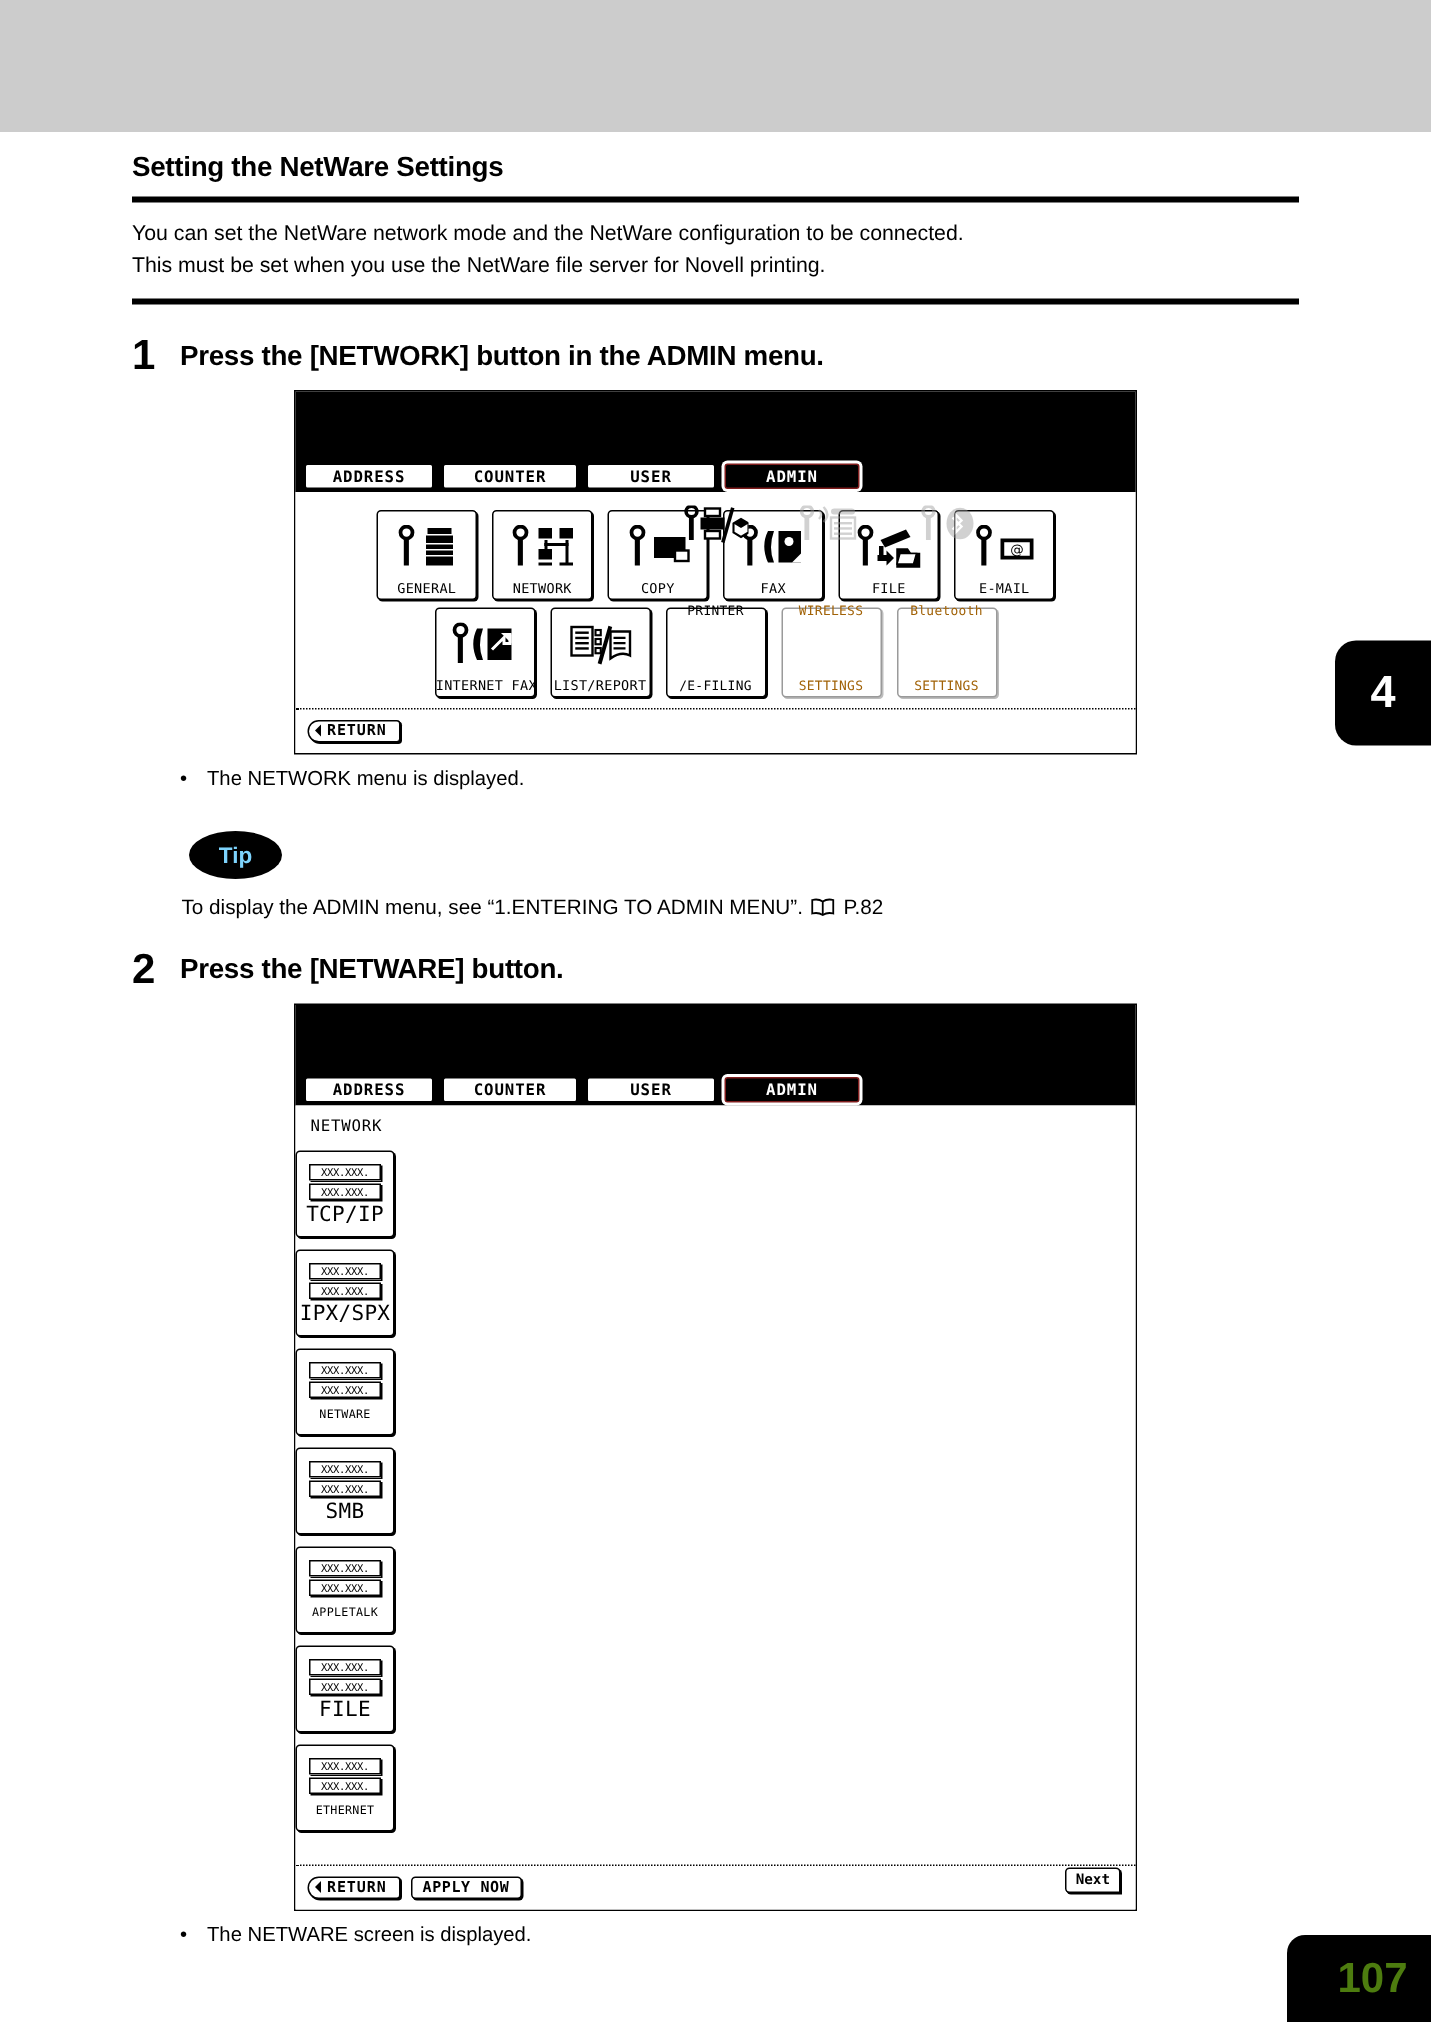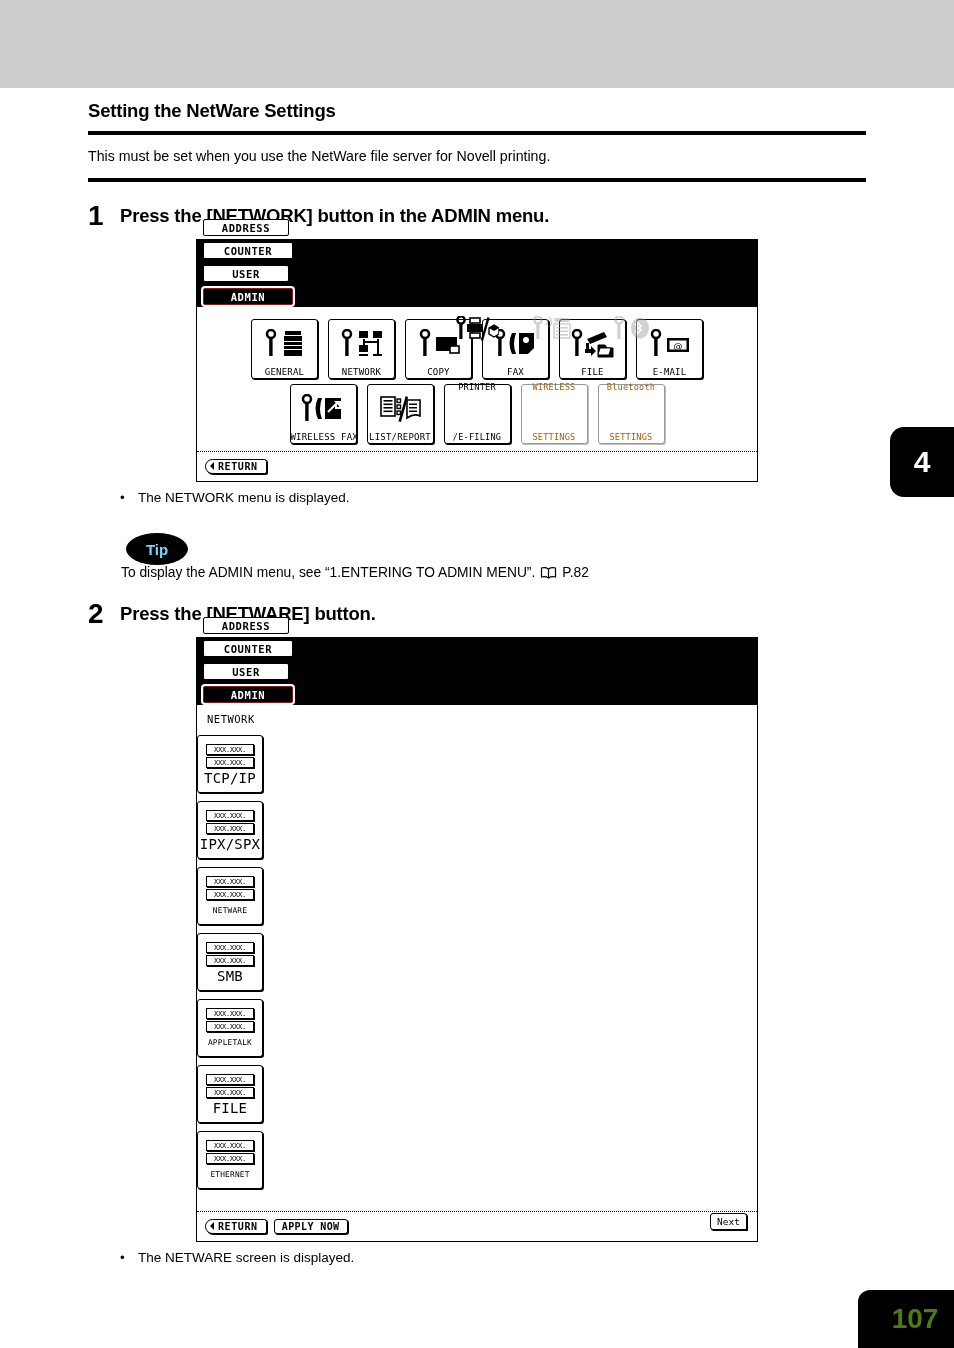--- a/index.html
+++ b/index.html
@@ -114,20 +114,21 @@
     border-radius: 50%;
     color: #7dd3fc;
     font-size: 15px;
     font-weight: bold;
     display: flex;
     align-items: center;
     justify-content: center;
   }
   .tip-text {
     font-size: 13.8px;
+    margin-top: 11px;
     display: flex;
     align-items: center;
     gap: 5px;
     margin-left: -5px;
   }
   .book-icon { display: inline-block; width: 17px; height: 13px; }
 
   
   .lcd {
     position: relative;
@@ -139,21 +140,20 @@
   }
   .lcd-black {
     background: #000000;
     position: relative;
   }
   .lcd-tabs {
     position: absolute;
     left: 6px; bottom: 2px;
     display: flex;
     gap: 6px;
-    flex-direction: column;
   }
   .tab {
     background: #ffffff;
     color: #000000;
     border: 1px solid #000000;
     box-shadow: 0 0 0 1px #ffffff inset;
     font-size: 10.5px;
     font-weight: bold;
     letter-spacing: 0.6px;
     padding: 2px 0 1px 0;
@@ -301,21 +301,21 @@
     box-shadow: 1px 1px 0 0 #000000;
     border-radius: 3px;
     padding: 1px 7px;
     background: #ffffff;
   }
   .next-btn {
     position: absolute;
     right: 10px;
     top: 1px;
     font-size: 9.5px;
-    font-weight: normal;
+    font-weight: bold;
     border: 1px solid #000000;
     box-shadow: 1px 1px 0 0 #000000;
     border-radius: 3px 3px 0 3px;
     padding: 2px 6px 2px 6px;
     background: #ffffff;
   }
 </style>
 </head>
 <body>
 
@@ -323,20 +323,21 @@
 
 <div class="chapter-tab">4</div>
 <div class="page-number">107</div>
 
 <div class="content">
 
   <h1 class="section-title">Setting the NetWare Settings</h1>
   <div class="rule-thick"></div>
 
   <div class="intro">
+    <div>You can set the NetWare network mode and the NetWare configuration to be connected.</div>
     <div>This must be set when you use the NetWare file server for Novell printing.</div>
   </div>
   <div class="rule-thick"></div>
 
   <div class="step">
     <div class="step-num">1</div>
     <div class="step-text">Press the [NETWORK] button in the ADMIN menu.</div>
   </div>
 
   <div class="lcd">
@@ -464,21 +465,21 @@
               <g fill="#000">
                 <circle cx="6" cy="5" r="4" fill="none" stroke="#000" stroke-width="2.5"></circle>
                 <rect x="4.2" y="8" width="3.4" height="19"></rect>
                 <path d="M17 4 q-5 10 0 21 l4 0 q-4 -10 0 -21 z"></path>
                 <rect x="24" y="4" width="16" height="21"></rect>
                 <path d="M27 18 l8 -8 l0 4 l4 0 l0 -6" fill="none" stroke="#fff" stroke-width="2"></path>
                 <path d="M33 7 l7 0 l0 7 z" fill="#fff"></path>
               </g>
             </svg>
           </div>
-          <div class="cap">WIRELESS FAX</div>
+          <div class="cap">INTERNET FAX</div>
         </div>
 
         <div class="btn">
           <div class="glyph">
             <svg width="44" height="30" viewBox="0 0 44 30">
               <g fill="#000">
                 <rect x="3" y="3" width="14" height="19" fill="#fff" stroke="#000" stroke-width="1.6"></rect>
                 <rect x="5.5" y="6" width="9" height="1.6"></rect>
                 <rect x="5.5" y="9.5" width="9" height="1.6"></rect>
                 <rect x="5.5" y="13" width="9" height="1.6"></rect>

